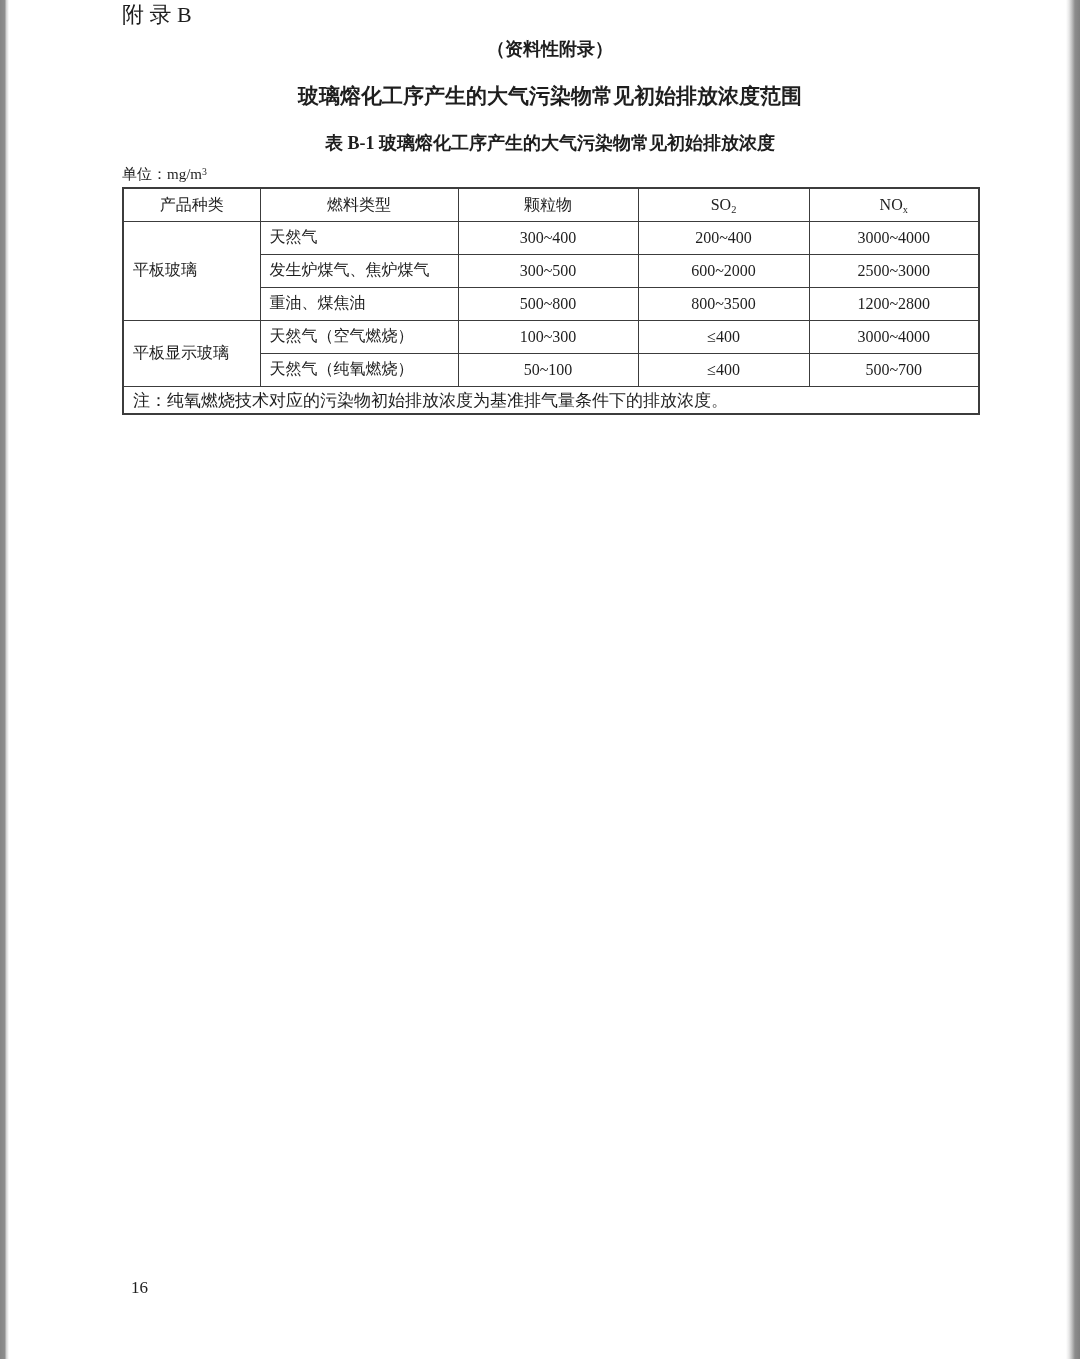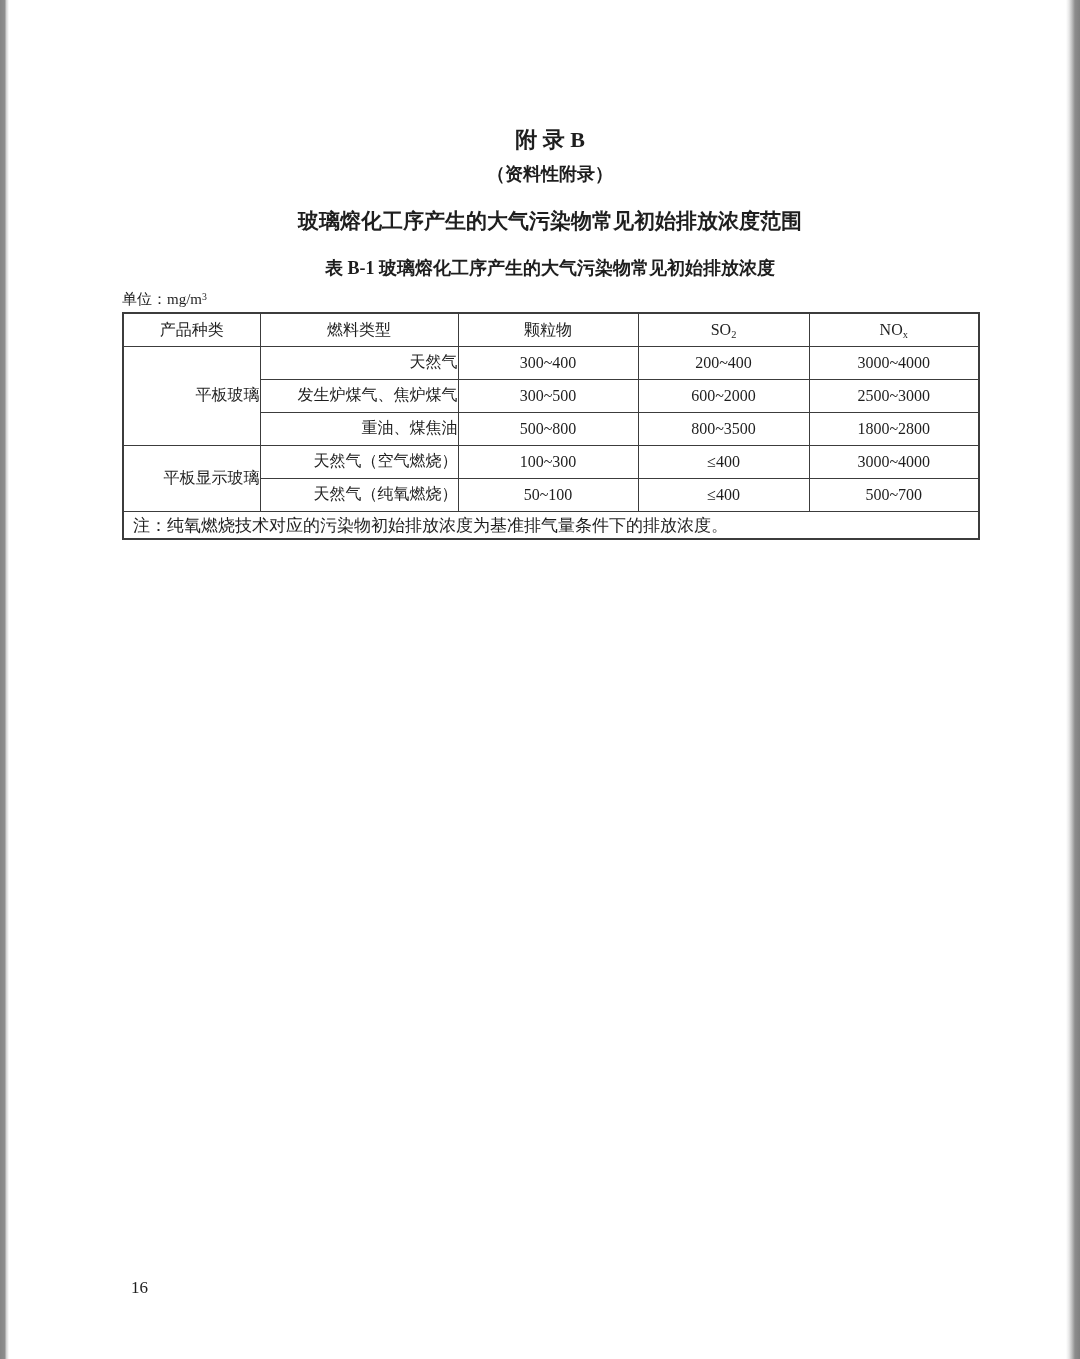--- a/index.html
+++ b/index.html
@@ -16,23 +16,22 @@
     background:linear-gradient(to right,#848484 0px,#8e8e8e 5px,#cfcfcf 6px,#ffffff 9px);
   }
   .edge-right {
     position:absolute; right:0; top:0; bottom:0; width:14px;
     background:linear-gradient(to left,#7f7f7f 0px,#8c8c8c 5px,#bdbdbd 8px,#e8e8e8 11px,#ffffff 14px);
   }
   .content {
     position:absolute; left:122px; top:0; width:856px;
   }
   .appendix-title {
-    margin-top:125px;
-    text-align:center;
-    font-size:22px; font-weight:bold; line-height:30px;
+    text-align:left;
+    font-size:22px; font-weight:normal; line-height:30px;
   }
   .appendix-subtitle {
     margin-top:6px;
     text-align:center;
     font-size:18px; font-weight:bold; line-height:26px;
   }
   .section-heading {
     margin-top:20px;
     text-align:center;
     font-size:21px; font-weight:bold; line-height:28px;
@@ -61,25 +60,25 @@
     width:856px;
     border-collapse:collapse;
     border:2px solid #3c3c3c;
     table-layout:fixed;
   }
   .data-table th, .data-table td {
     border:1px solid #3c3c3c;
     font-size:16px;
     font-weight:normal;
     height:33px;
-    padding:0 0;
+    padding:0 17px;
     text-align:center;
     vertical-align:middle;
   }
-  .data-table td.left, .data-table th.left { text-align:right; padding-left:9px; }
+  .data-table td.left, .data-table th.left { text-align:left; padding-left:9px; }
   .data-table td.note-cell {
     text-align:left; height:28px; font-size:17px; padding-left:9px;
   }
   .page-number {
     position:absolute; left:131px; top:1278px;
     font-size:17px;
   }
 </style>
 </head>
 <body>
@@ -126,21 +125,21 @@
       <tr>
         <td class="left">发生炉煤气、焦炉煤气</td>
         <td>300~500</td>
         <td>600~2000</td>
         <td>2500~3000</td>
       </tr>
       <tr>
         <td class="left">重油、煤焦油</td>
         <td>500~800</td>
         <td>800~3500</td>
-        <td>1800~2800</td>
+        <td>1200~2800</td>
       </tr>
       <tr>
         <td class="left" rowspan="2">平板显示玻璃</td>
         <td class="left">天然气（空气燃烧）</td>
         <td>100~300</td>
         <td>≤400</td>
         <td>3000~4000</td>
       </tr>
       <tr>
         <td class="left">天然气（纯氧燃烧）</td>

